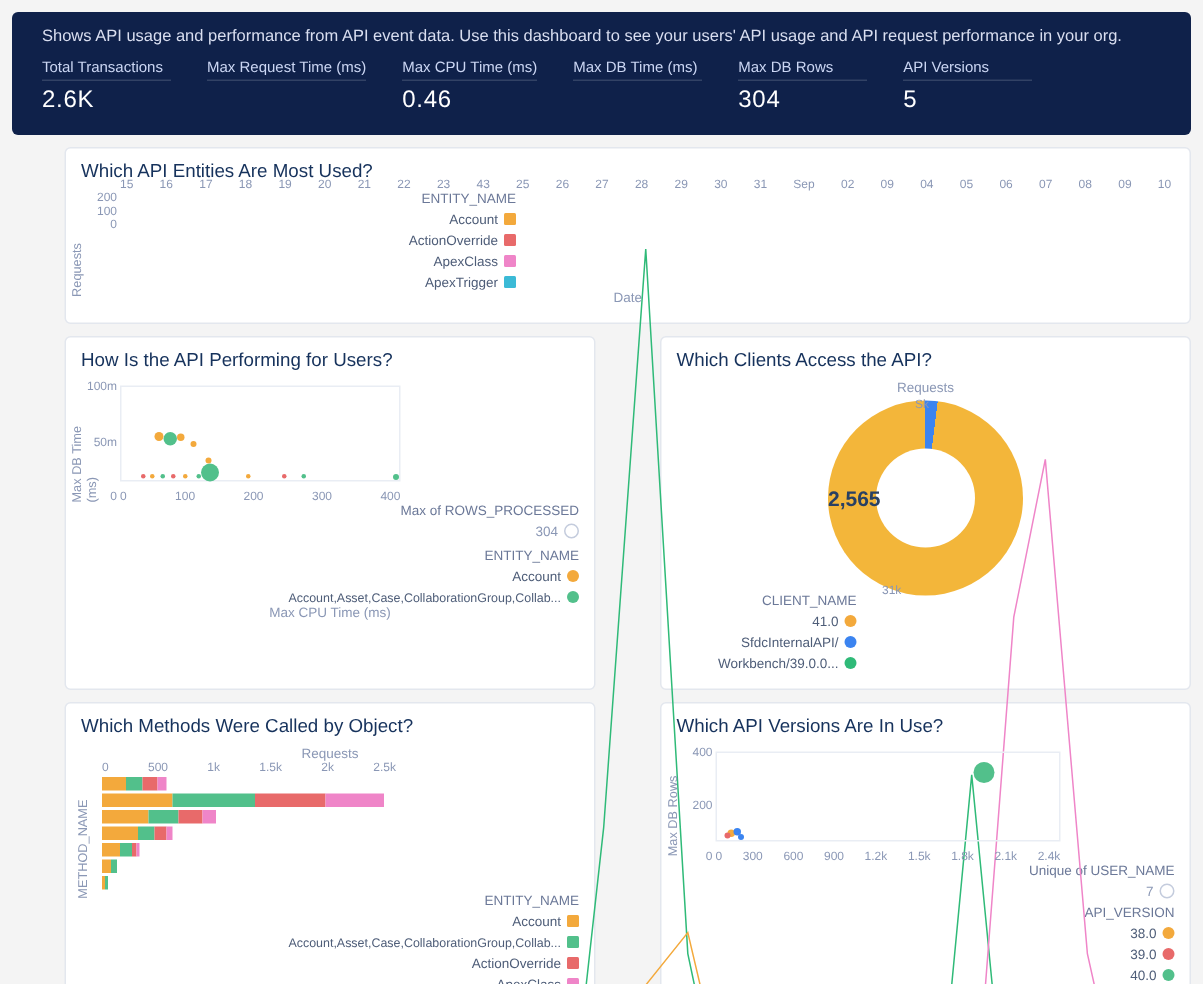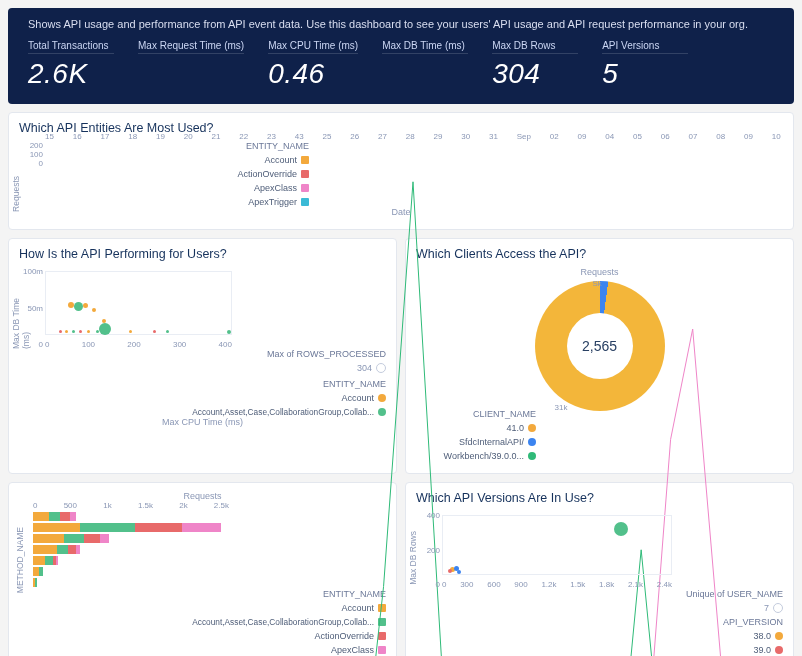--- a/index.html
+++ b/index.html
@@ -3,39 +3,39 @@
 <meta charset="utf-8">
 <style>
 html { font-size: 12px; }
 body { margin:0; background:#f4f4f4; font-family: "Salesforce Sans", "Helvetica Neue", Arial, sans-serif; color:#16325c; }
 .frame { width:802px; margin:0; background:#f4f4f4; padding:8px; box-sizing:border-box; }
 .hero { background:#0f214a; color:#fff; border-radius:4px; padding:10px 20px 14px; }
 .hero .desc { font-size:11px; color:#d9def0; }
 .kpis { display:flex; gap:24px; margin-top:10px; }
 .kpi { min-width:86px; }
 .kpi .lbl { font-size:10px; color:#cbd6f3; border-bottom:1px solid rgba(255,255,255,.15); padding-bottom:2px; }
-.kpi .val { font-size:28px; font-weight:400; letter-spacing:.5px; margin-top:4px;font-style:italic; }
-.card { background:#fff; border:1px solid #e3e7ee; border-radius:4px; margin-top:8px; padding:8px 10px 12px; }
+.kpi .val { font-size:16px; font-weight:400; letter-spacing:.5px; margin-top:4px; }
+.card { background:#fff; border:1px solid #e3e7ee; border-radius:4px; margin-top:8px; padding:8px 10px 12px;margin-left:35px; }
 .card .title { font-size:12.5px; color:#16325c; font-weight:500; margin-bottom:6px; }
 .row { display:flex; gap:8px; }
 .row .card { flex:1; }
 .chart { display:flex;flex-direction:column; }
 .chartArea { position:relative; }
 .legend { font-size:9px; color:#4e5d78; min-width:0; }
 .legend .lh { text-align:right; font-size:9px; color:#6b7898; }
 .legend .item { display:flex; align-items:center; justify-content:flex-end; gap:4px; margin-top:4px; }
 .legend .sw { width:8px; height:8px; border-radius:1px; }
 .axis { position:absolute; font-size:8px; color:#8a97b5; }
 .axisY { left:2px; top:0; bottom:0; display:flex; flex-direction:column; justify-content:space-between; text-align:right; width:22px; }
 .axisXrow { position:absolute; left:26px; right:2px; bottom:0; display:flex; justify-content:space-between; }
 .axisXrow span { font-size:8px; color:#8a97b5; }
 .plot { border:1px solid #e9edf4; position:absolute; left:26px; top:4px; right:2px; bottom:14px; }
 .axLabel { position:absolute; font-size:8.5px; color:#8a97b5; }
 .rotV { writing-mode:vertical-rl; transform:rotate(180deg); }
-.donut { width:130px; height:130px; border-radius:50%; background:conic-gradient(#3b84f0 0 2%, #f3b63a 2% 100%); display:flex; align-items:center; justify-content:center; margin:4px auto; position:relative; }
+.donut { width:130px; height:130px; border-radius:50%; background:conic-gradient(#3b84f0 0 2%, #f3b63a 2% 100%); display:flex; align-items:center; margin:4px auto; position:relative;font-weight:bold; }
 .donut::after { content:""; position:absolute; inset:32px; background:#fff; border-radius:50%; }
 .donut .c { position:relative; z-index:1; font-size:14px; color:#294063; }
 .donutLabels { position:relative; width:130px; margin:-6px auto 0; }
 .donutLabels span { font-size:8px; color:#8a97b5; }
 table.log { width:100%; border-collapse:collapse; font-size:9px; color:#4a5a78; table-layout:fixed; }
 table.log th { text-align:left; font-weight:500; font-size:9px; color:#16325c; padding:4px 4px; border-bottom:1px solid #dfe3ec; white-space:nowrap; overflow:hidden; text-overflow:ellipsis; }
 .barRow { display:flex; align-items:center; height:9px; margin-bottom:2px; }
 .barSeg { height:100%; }
 .scPt { position:absolute; border-radius:50%; }
 .lineChartSvg { position:absolute; left:26px; top:4px; right:2px; bottom:14px; }
@@ -205,21 +205,21 @@
   <div class="card">
     <div class="title">Which Clients Access the API?</div>
     <div class="chart">
       <div style="flex:1;">
         <div class="subtleNum" style="text-align:center">Requests</div>
         <div class="donut">
               <span class="c">2,565</span>
             </div>
         <div class="donutLabels">
               <span style="position:absolute;left:58px;top:-130px">Sk</span>
-              <span style="position:absolute;left:20px;top:-6px">31k</span>
+              <span style="position:absolute;left:36px;top:-6px">31k</span>
             </div>
       </div>
       <div class="legend" style="width:120px;">
         <div class="lh">CLIENT_NAME</div>
         <div class="item">
               <span>41.0</span>
               <span class="circle" style="background:#f3a93c"></span>
             </div>
         <div class="item">
               <span>SfdcInternalAPI/</span>
@@ -230,20 +230,21 @@
               <span class="circle" style="background:#2fba78"></span>
             </div>
       </div>
     </div>
   </div>
 </div>
 
 <div class="row">
 
   <div class="card">
+    <div class="title">Which Methods Were Called by Object?</div>
     <div class="subtleNum" style="text-align:center">Requests</div>
     <div class="chart">
       <div style="width:210px;position:relative;">
         <div class="axLabel rotV" style="left:-4px;top:26px;">METHOD_NAME</div>
         <div style="margin-left:14px;">
           <div style="display:flex;justify-content:space-between;font-size:8px;color:#8a97b5;margin-bottom:2px">
             <span>0</span>
                 <span>500</span>
                 <span>1k</span>
                 <span>1.5k</span>

